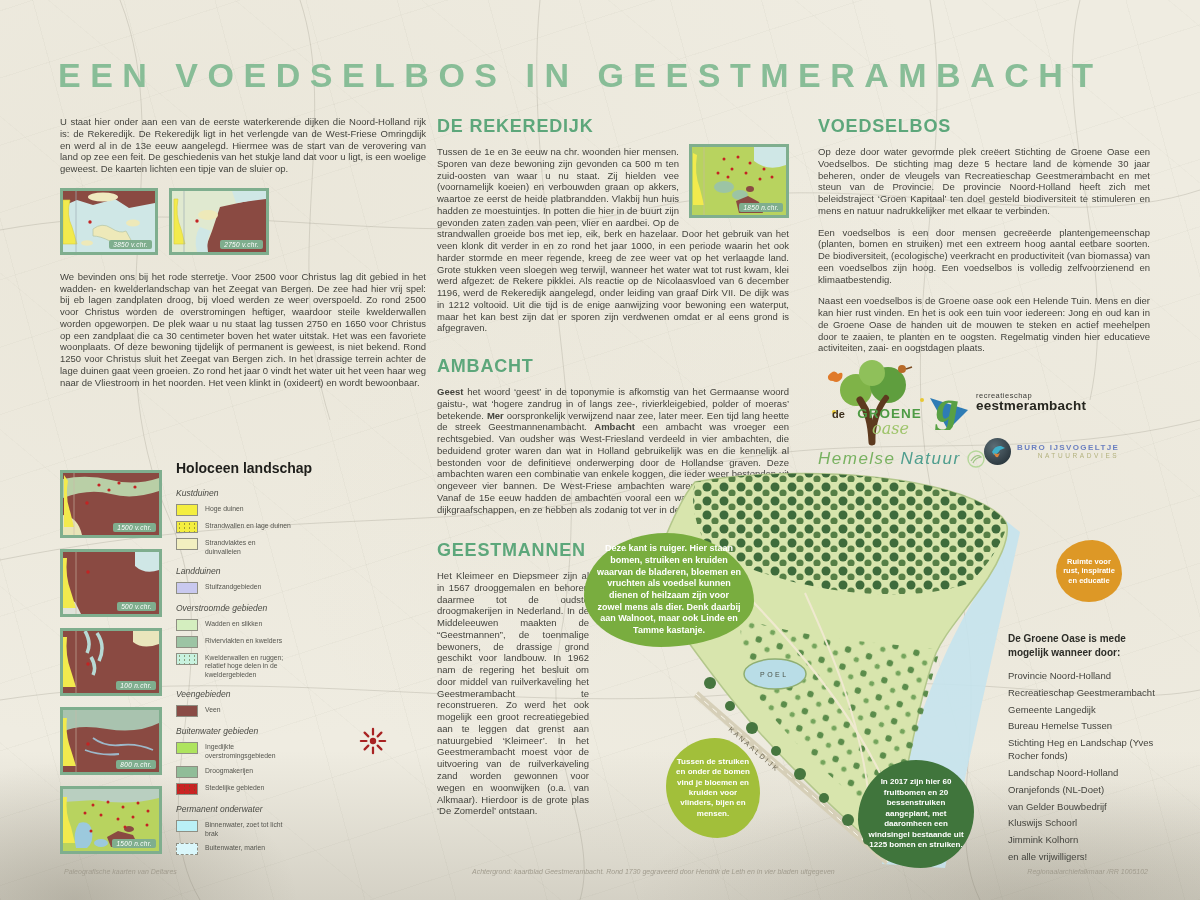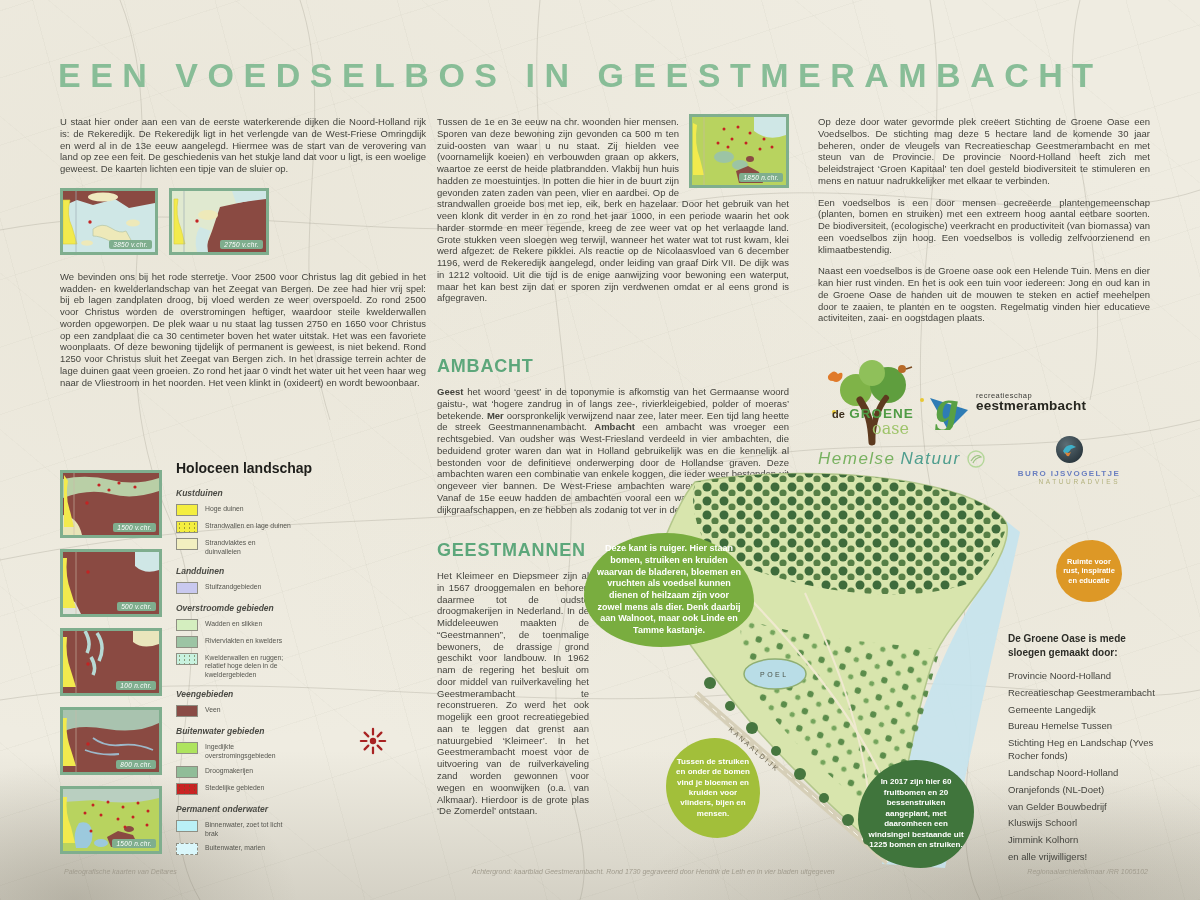--- a/index.html
+++ b/index.html
@@ -66,21 +66,21 @@
   .zee-maps { margin:13px 0 12px 0; }
   .zee-maps .mapfig { margin-right:11px; }
 
   
   .timeline { left:60px; top:470px; width:106px; }
   .timeline .mapfig { margin-bottom:7px; }
 
   
   .legend { left:176px; top:460px; width:216px; }
   .legend-title { font-size:14px; font-weight:bold; color:#1e1e1b; margin-bottom:12px; }
-  .lg-name { font-size:8.5px; font-weight:bold; font-style:italic; color:#4a4a44; margin:9px 0 6px; }
+  .lg-name { font-size:8.5px; font-weight:normal; font-style:italic; color:#4a4a44; margin:9px 0 6px; }
   .li { display:flex; gap:7px; margin-bottom:5px; align-items:flex-start; }
   .sw { width:22px; height:12px; border:1px solid #8f8f83; flex:none; position:relative; }
   .sw-waves::after, .sw-dots::after {
     content:""; position:absolute; inset:0;
     background-image:radial-gradient(circle, rgba(90,90,40,.55) .7px, transparent .8px);
     background-size:5px 4px;
   }
   .sw-dash { border-style:dashed; }
   .ll { font-size:6.8px; color:#55554e; line-height:1.3; padding-top:1px; max-width:86px; }
 
@@ -110,31 +110,31 @@
     border-radius:50% 50% 46% 54% / 55% 48% 52% 45%; }
   .b-space  { left:1056px; top:540px; width:66px; height:62px; padding:8px 6px;
     background:#dd9826; font-size:7.5px; line-height:1.25;
     border-radius:55% 45% 50% 50% / 50% 55% 45% 50%; }
 
   
   .logo { position:absolute; z-index:2; }
   .logo-oase { left:818px; top:360px; width:122px; height:86px; }
   .logo-oase-text { position:absolute; left:14px; top:44px; white-space:nowrap; }
   .lo-de { font-size:11px; font-weight:bold; color:#3c2f1d; }
-  .lo-groene { font-size:13.5px; font-weight:bold; color:#4f9b45; letter-spacing:1px; }
+  .lo-groene { font-size:13.5px; font-weight:bold; color:#4f9b45; letter-spacing:1px;margin-left:8px; }
   .lo-oase { display:block; margin:-3px 18px 0 40px; font-family:"DejaVu Serif",serif;
-    font-size:16px; color:#9ec46a; }
+    font-style:italic; font-size:16px; color:#9ec46a; }
   .logo-recre { left:928px; top:381px; width:190px; height:48px; display:flex; align-items:center; gap:4px; }
   .lr-txt { line-height:1; margin-top:-6px; }
   .lr-small { font-size:7.5px; color:#3a3a36; letter-spacing:.5px; }
   .lr-big { font-size:13.5px; font-weight:bold; color:#26261f; letter-spacing:.2px; }
   .logo-hemelse { left:818px; top:446px; width:175px; height:26px; display:flex; align-items:center; gap:5px;
     font-style:italic; font-size:17px; letter-spacing:1.5px; white-space:nowrap; }
   .lh-1 { color:#79b261; } .lh-2 { color:#4f9e8e; }
-  .logo-buro { left:984px; top:436px; width:170px; height:30px; display:flex; align-items:center; gap:6px;flex-direction:column; }
+  .logo-buro { left:984px; top:436px; width:170px; height:30px; display:flex; align-items:center; gap:6px; }
   .lb-circle { width:27px; height:27px; border-radius:50%; flex:none;
     background:radial-gradient(circle at 38% 32%, #5c6d75, #2c3940 75%);
     display:flex; align-items:center; justify-content:center; }
   .lb-txt { line-height:1.15; }
   .lb-1 { font-size:8px; font-weight:bold; color:#6a7fc0; letter-spacing:1.4px; white-space:nowrap; }
   .lb-2 { font-size:6.5px; color:#b3b27e; letter-spacing:2.6px; text-align:right; }
 
   
   .credits { left:1008px; top:632px; width:154px; }
   .credits-heading { font-size:10px; font-weight:bold; color:#2c2c27; line-height:1.4; margin-bottom:10px; }
@@ -350,20 +350,21 @@
       <line x1="22" y1="15" x2="28" y2="15"></line>
     <line x1="6" y1="6" x2="10" y2="10"></line>
       <line x1="20" y1="20" x2="24" y2="24"></line>
     <line x1="24" y1="6" x2="20" y2="10"></line>
       <line x1="10" y1="20" x2="6" y2="24"></line>
   </g>
   <circle cx="15" cy="15" r="3.4" fill="#a82222"></circle>
 </svg>
 
 <div class="block col-reker">
+  <h2 class="sec">DE REKEREDIJK</h2>
   <div>
     <figure class="mapfig reker-map">
       <svg width="94" height="68" viewBox="0 0 94 68">
         <rect width="94" height="68" fill="#b8d35f"></rect>
         <path d="M62,0 h32 v18 q-18,7 -32,-4 z" fill="#cfe7e6"></path>
         <ellipse cx="32" cy="40" rx="10" ry="6" fill="#9cc4a4"></ellipse>
         <ellipse cx="48" cy="48" rx="8" ry="5" fill="#9cc4a4"></ellipse>
         <path d="M44,54 l12,-5 11,6 4,11 h-24 z" fill="#8a4a42"></path>
         <ellipse cx="58" cy="42" rx="4" ry="3" fill="#8a4a42"></ellipse>
         <path d="M5,8 q-3,18 3,34 l4,16 h-11 v-52 z" fill="#f2ea4d"></path>
@@ -391,20 +392,21 @@
   <h2 class="sec">AMBACHT</h2>
   <p class="body-txt"><b>Geest</b><span> het woord ‘geest’ in de toponymie is afkomstig van het Germaanse woord gaistu-, wat ‘hogere zandrug in of langs zee-, rivierkleigebied, polder of moeras’ betekende. </span><b>Mer</b><span> oorspronkelijk verwijzend naar zee, later meer. Een tijd lang heette de streek Geestmannenambacht. </span><b>Ambacht</b><span> een ambacht was vroeger een rechtsgebied. Van oudsher was West-Friesland verdeeld in vier ambachten, die beduidend groter waren dan wat in Holland gebruikelijk was en die kennelijk al bestonden voor de definitieve onderwerping door de Hollandse graven. Deze ambachten waren een combinatie van enkele koggen, die ieder weer bestonden uit ongeveer vier bannen. De West-Friese ambachten waren geen Heerlijkheden. Vanaf de 15e eeuw hadden de ambachten vooral een waterstaatkundige taak als dijkgraafschappen, en ze hebben als zodanig tot ver in de twintigste eeuw bestaan.</span></p>
 </div>
 
 <div class="block col-geest">
   <h2 class="sec">GEESTMANNEN</h2>
   <p class="body-txt">Het Kleimeer en Diepsmeer zijn al in 1567 drooggemalen en behoren daarmee tot de oudste droogmakerijen in Nederland. In de Middeleeuwen maakten de “Geestmannen”, de toenmalige bewoners, de drassige grond geschikt voor landbouw. In 1962 nam de regering het besluit om door middel van ruilverkaveling het Geestmerambacht te reconstrueren. Zo werd het ook mogelijk een groot recreatiegebied aan te leggen dat grenst aan natuurgebied ‘Kleimeer’. In het Geestmerambacht moest voor de uitvoering van de ruilverkaveling zand worden gewonnen voor wegen en woonwijken (o.a. van Alkmaar). Hierdoor is de grote plas ‘De Zomerdel’ ontstaan.</p>
 </div>
 
 <div class="block col-voed">
+  <h2 class="sec">VOEDSELBOS</h2>
   <p class="body-txt">Op deze door water gevormde plek creëert Stichting de Groene Oase een Voedselbos. De stichting mag deze 5 hectare land de komende 30 jaar beheren, onder de vleugels van Recreatieschap Geestmerambacht en met steun van de Provincie. De provincie Noord-Holland heeft zich met beleidstraject ‘Groen Kapitaal’ ten doel gesteld biodiversiteit te stimuleren en mens en natuur nadrukkelijker met elkaar te verbinden.</p>
   <p class="body-txt">Een voedselbos is een door mensen gecreëerde plantengemeenschap (planten, bomen en struiken) met een extreem hoog aantal eetbare soorten. De biodiversiteit, (ecologische) veerkracht en productiviteit (van biomassa) van een voedselbos zijn hoog. Een voedselbos is volledig zelfvoorzienend en klimaatbestendig.</p>
   <p class="body-txt">Naast een voedselbos is de Groene oase ook een Helende Tuin. Mens en dier kan hier rust vinden. En het is ook een tuin voor iedereen: Jong en oud kan in de Groene Oase de handen uit de mouwen te steken en actief meehelpen door te zaaien, te planten en te oogsten. Regelmatig vinden hier educatieve activiteiten, zaai- en oogstdagen plaats.</p>
 </div>
 
 <svg class="block park-map" viewBox="0 0 420 400">
   <defs>
     <pattern id="pt1" width="17" height="14" patternUnits="userSpaceOnUse">
       <circle cx="5" cy="5" r="4.5" fill="#3e6b3b"></circle>
       <circle cx="13" cy="11" r="3.6" fill="#567f46"></circle>
@@ -497,21 +499,21 @@
       <path d="M5,11 q3,2 6,0 l-2,4 q-3,1 -4,-4 z" fill="#d9823b"></path>
     </svg>
   </div>
   <div class="lb-txt">
     <div class="lb-1">BURO IJSVOGELTJE</div>
     <div class="lb-2">NATUURADVIES</div>
   </div>
 </div>
 
 <div class="block credits">
-  <div class="credits-heading">De Groene Oase is mede sloegen gemaakt door:</div>
+  <div class="credits-heading">De Groene Oase is mede mogelijk wanneer door:</div>
   <div class="credit-item">Provincie Noord-Holland</div>
   <div class="credit-item">Recreatieschap Geestmerambacht</div>
   <div class="credit-item">Gemeente Langedijk</div>
   <div class="credit-item">Bureau Hemelse Tussen</div>
   <div class="credit-item">Stichting Heg en Landschap (Yves Rocher fonds)</div>
   <div class="credit-item">Landschap Noord-Holland</div>
   <div class="credit-item">Oranjefonds (NL-Doet)</div>
   <div class="credit-item">van Gelder Bouwbedrijf</div>
   <div class="credit-item">Kluswijs Schoorl</div>
   <div class="credit-item">Jimmink Kolhorn</div>

